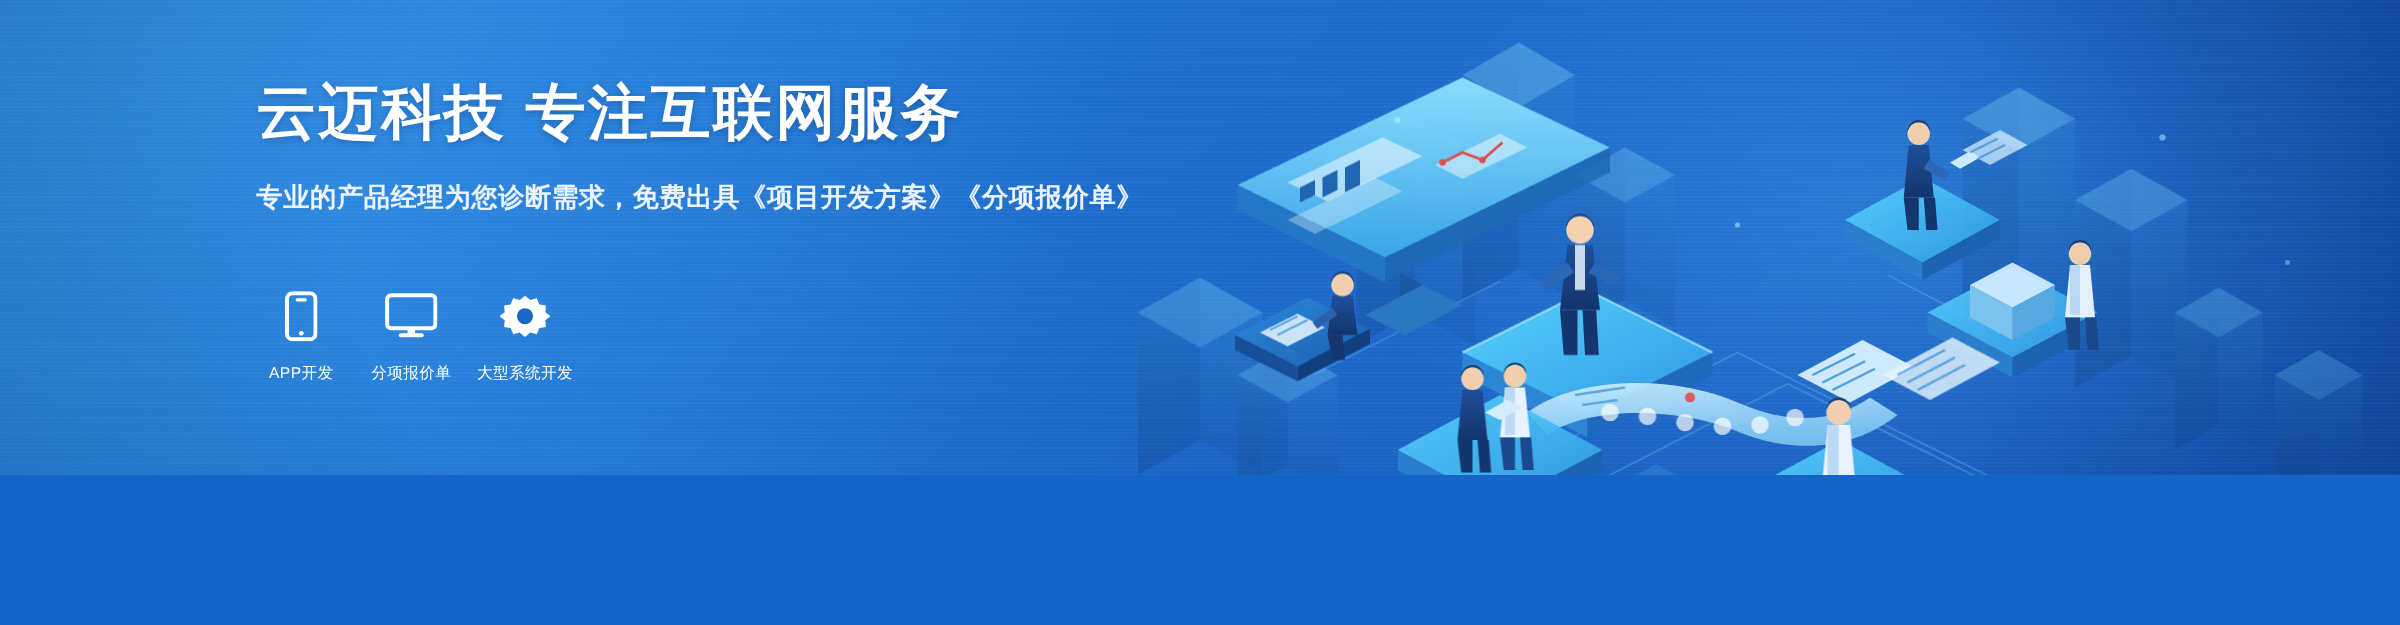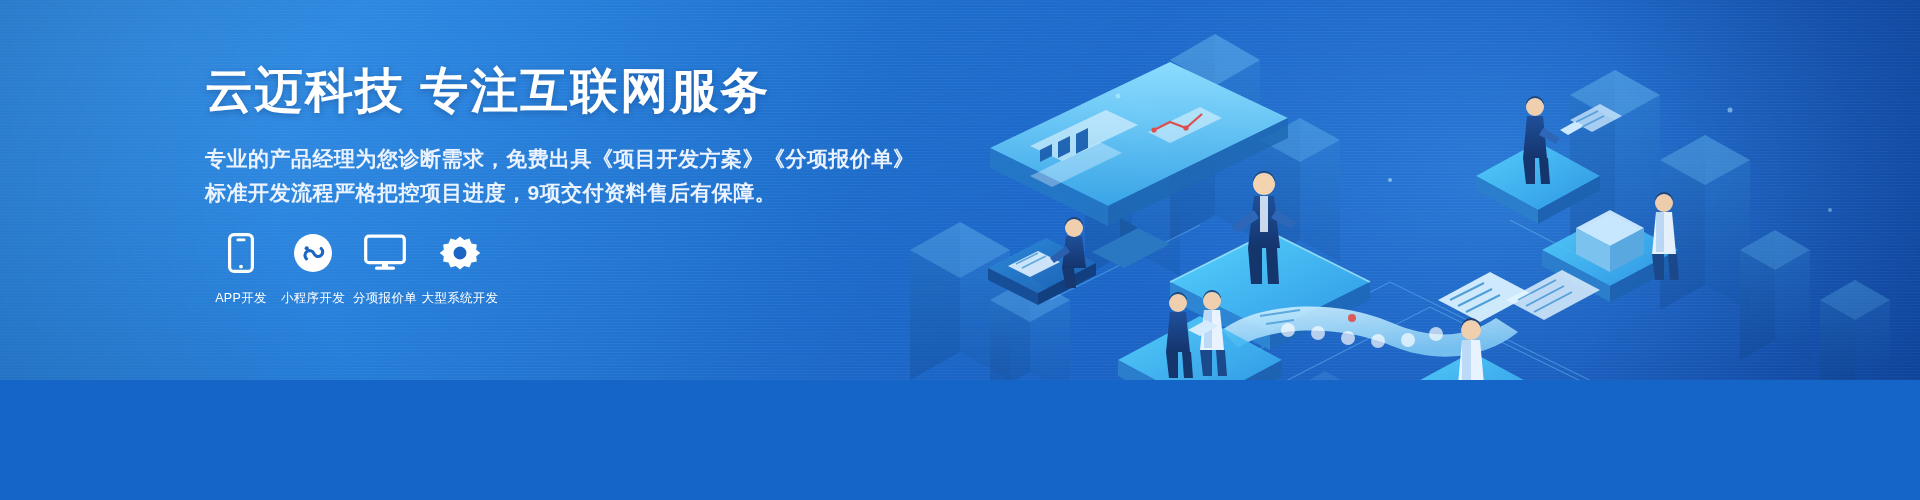--- a/index.html
+++ b/index.html
@@ -54,21 +54,21 @@
     font-weight:bold;
   }
   #sub-wrap { margin-top:24px; }
 
   
   #icon-row {
     position:absolute;
     left:205px; top:232px;
     display:flex;
     align-items:flex-start;
-    gap:0px;
+    gap:16px;
   }
   .icon-item {
     width:72px;
     display:flex;
     flex-direction:column;
     align-items:center;
   }
   .icon-item.wide { width:78px;text-align:center; }
   .icon-glyph {
     height:42px;
@@ -354,48 +354,36 @@
       <circle cx="820" cy="400" r="2" opacity="0.5"></circle>
     </g>
   </svg>
 
   <div id="vignette"></div>
 
   <div id="text-block">
     <h1 id="headline">云迈科技 专注互联网服务</h1>
     <div id="sub-wrap">
       <div class="sub-line">专业的产品经理为您诊断需求，免费出具《项目开发方案》《分项报价单》</div>
-      <div class="sub-line">标准开发流程严格把控项目进度，9项交付资料售后有保障。</div>
     </div>
   </div>
 
   <div id="icon-row">
 
     <div class="icon-item">
       <span class="icon-glyph">
         <svg width="26" height="40" viewBox="0 0 26 40" xmlns="http://www.w3.org/2000/svg">
           <rect x="1.6" y="1.6" width="22.8" height="36.8" rx="4.5" ry="4.5" fill="none" stroke="#ffffff" stroke-width="3.2"></rect>
           <rect x="8.5" y="5.6" width="9" height="2.6" rx="1.3" fill="#ffffff"></rect>
           <circle cx="13" cy="33.6" r="1.9" fill="#ffffff"></circle>
         </svg>
       </span>
       <span class="icon-label">APP开发</span>
     </div>
 
-    <div class="icon-item">
-      <span class="icon-glyph">
-        <svg width="40" height="40" viewBox="0 0 40 40" xmlns="http://www.w3.org/2000/svg">
-          <circle cx="20" cy="20" r="19" fill="#ffffff"></circle>
-          <path d="M13.5 25.8 C11.2 23.6 11.6 19.9 14.2 18.3 C16.7 16.8 19.9 17.9 20.9 20.5
-                   C21.9 23.1 24.9 24.3 27.4 22.9 C30.0 21.4 30.5 17.7 28.2 15.5" fill="none" stroke="#1b66c4" stroke-width="3.1" stroke-linecap="round"></path>
-          <circle cx="13.7" cy="15.3" r="2.1" fill="#1b66c4"></circle>
-        </svg>
-      </span>
-      <span class="icon-label">小程序开发</span>
-    </div>
 
 
     <div class="icon-item">
       <span class="icon-glyph">
         <svg width="42" height="38" viewBox="0 0 42 38" xmlns="http://www.w3.org/2000/svg">
           <rect x="1.7" y="2.2" width="38.6" height="26.4" rx="3.2" ry="3.2" fill="none" stroke="#ffffff" stroke-width="3.2"></rect>
           <rect x="18" y="28.6" width="6" height="4.4" fill="#ffffff"></rect>
           <rect x="11" y="32.6" width="20" height="3.2" rx="1.6" fill="#ffffff"></rect>
         </svg>
       </span>

